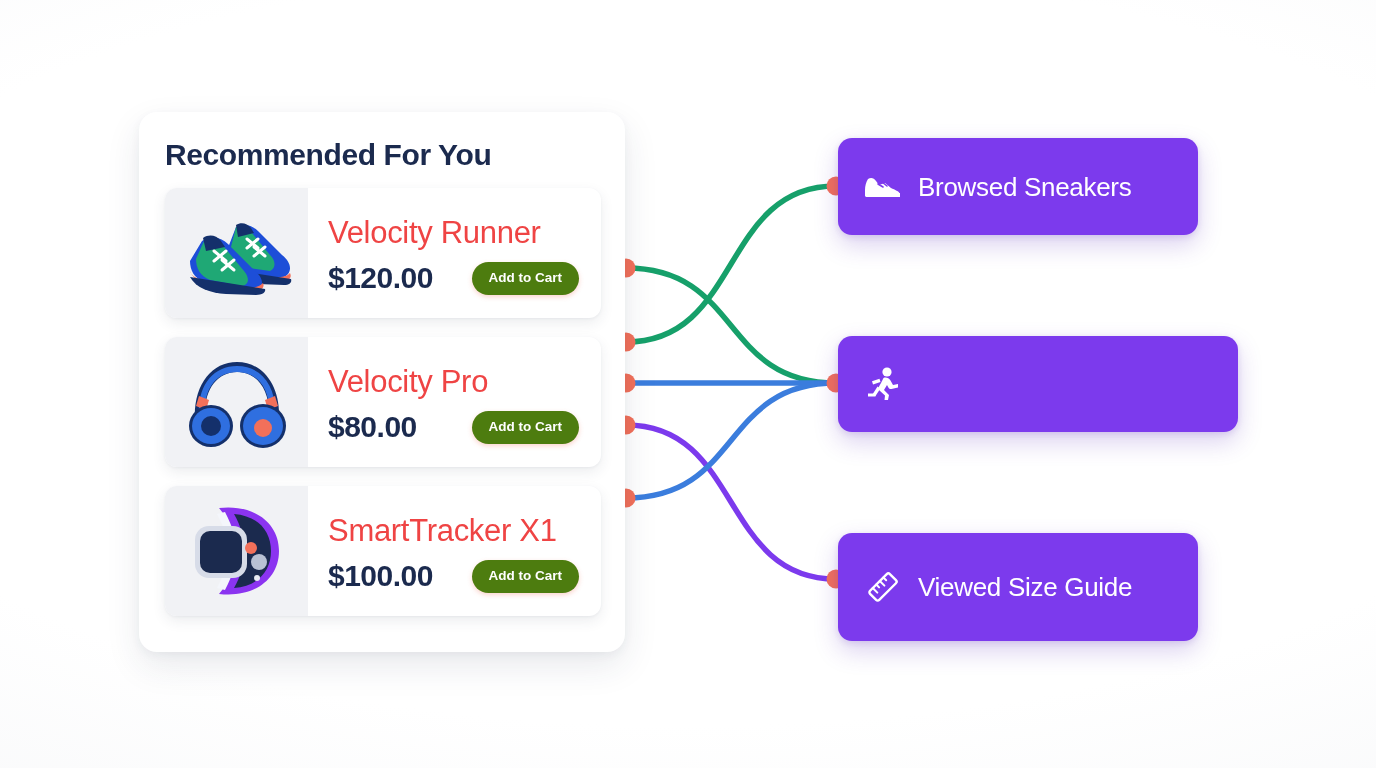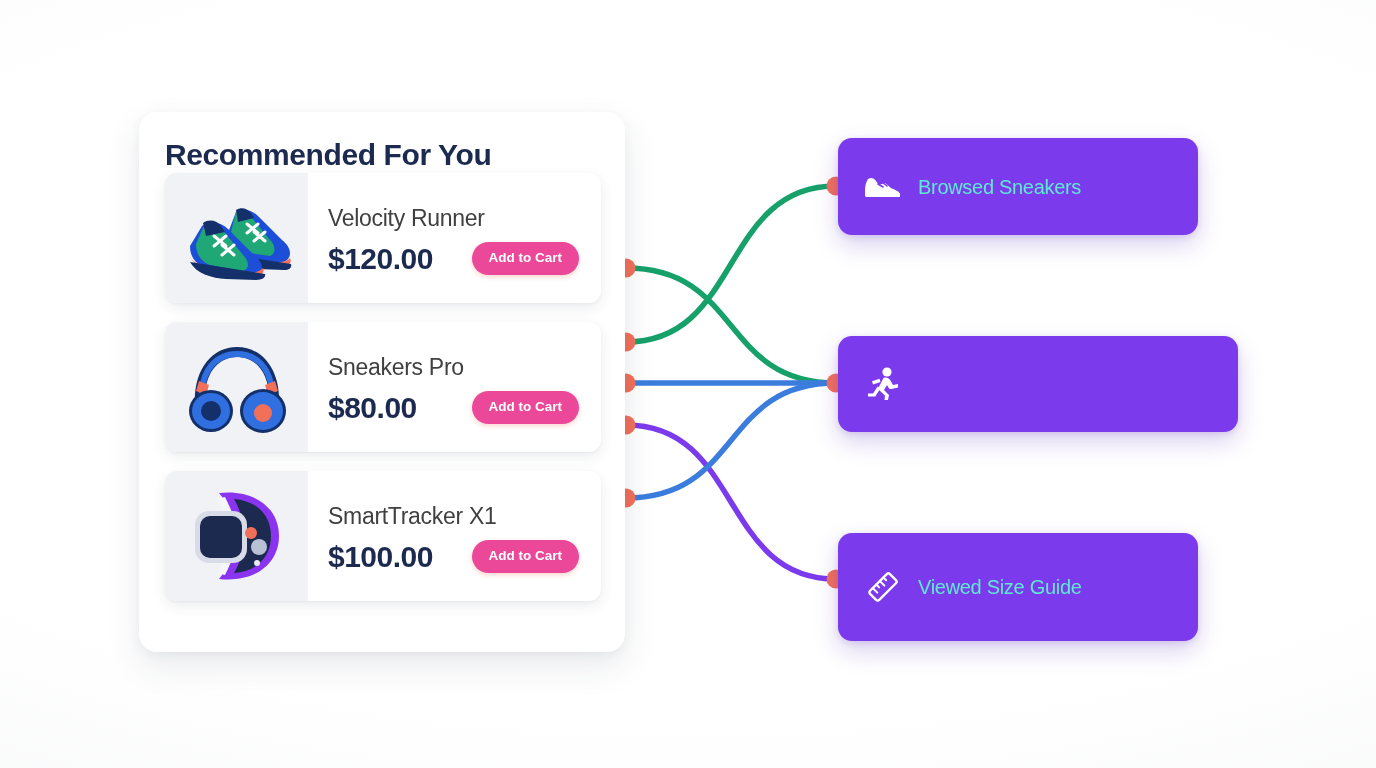--- a/index.html
+++ b/index.html
@@ -43,21 +43,21 @@
                 0 3px 10px rgba(40, 50, 80, 0.05);
     padding: 26px 24px 22px 26px;
   }
 
   .panel-title {
     font-size: 30px;
     font-weight: bold;
     color: #1b2a4e;
     letter-spacing: -0.4px;
     line-height: 1.1;
-    margin-bottom: 2px;
+    margin-bottom: 17px;
     white-space: nowrap;
   }
 
   .product-list {
     display: flex;
     flex-direction: column;
     gap: 19px;
   }
 
   .product-card {
@@ -86,23 +86,23 @@
   .product-info {
     flex: 1;
     padding: 22px 22px 18px 20px;
     display: flex;
     flex-direction: column;
     justify-content: center;
     gap: 11px;
   }
 
   .product-name {
-    font-size: 23px;
+    font-size: 31px;
     font-weight: normal;
-    color: #404040;
+    color: #ef4444;
     letter-spacing: -0.3px;
     line-height: 1.15;
     white-space: nowrap;
   }
 
   .price-row {
     display: flex;
     align-items: center;
     justify-content: space-between;
     gap: 12px;
@@ -110,21 +110,21 @@
 
   .product-price {
     font-size: 30px;
     font-weight: bold;
     color: #1b2a4e;
     letter-spacing: -0.5px;
     line-height: 1;
   }
 
   .add-btn {
-    background: #ec4899;
+    background: #4d7c0f;
     color: #ffffff;
     border: none;
     border-radius: 999px;
     font-family: "Liberation Sans", sans-serif;
     font-size: 13.5px;
     font-weight: bold;
     padding: 9px 17px 10px;
     line-height: 1;
     cursor: pointer;
     white-space: nowrap;
@@ -149,22 +149,22 @@
     width: 38px;
     height: 38px;
     display: flex;
     align-items: center;
     justify-content: center;
     color: #ffffff;
   }
   .signal-icon svg { display: block; }
 
   .signal-label {
-    color: #5eead4;
-    font-size: 20px;
+    color: #ffffff;
+    font-size: 26px;
     font-weight: normal;
     letter-spacing: -0.3px;
     line-height: 1;
     white-space: nowrap;
   }
 
   #card-browsed-sneakers   { left: 838px; top: 138px;  width: 360px; height: 97px; }
   #card-clicked-running    { left: 838px; top: 336px;  width: 400px; height: 96px; }
   #card-viewed-size-guide  { left: 838px; top: 533px;  width: 360px; height: 108px; }
 
@@ -266,21 +266,21 @@
             <ellipse cx="26" cy="72" rx="22" ry="21" fill="#14306b"></ellipse>
             <ellipse cx="26" cy="72" rx="19" ry="18" fill="#2f6fe0"></ellipse>
             <ellipse cx="26" cy="72" rx="10" ry="10" fill="#14306b"></ellipse>
 
             <ellipse cx="78" cy="72" rx="23" ry="22" fill="#14306b"></ellipse>
             <ellipse cx="78" cy="72" rx="20" ry="19" fill="#2f6fe0"></ellipse>
             <ellipse cx="78" cy="74" rx="9" ry="9" fill="#f2705a"></ellipse>
           </svg>
         </div>
         <div class="product-info">
-          <div class="product-name">Sneakers Pro</div>
+          <div class="product-name">Velocity Pro</div>
           <div class="price-row">
             <div class="product-price">$80.00</div>
             <button class="add-btn">Add to Cart</button>
           </div>
         </div>
       </div>
 
       <div class="product-card">
         <div class="thumb">
           <svg width="100" height="98" viewBox="0 0 100 98" xmlns="http://www.w3.org/2000/svg">

